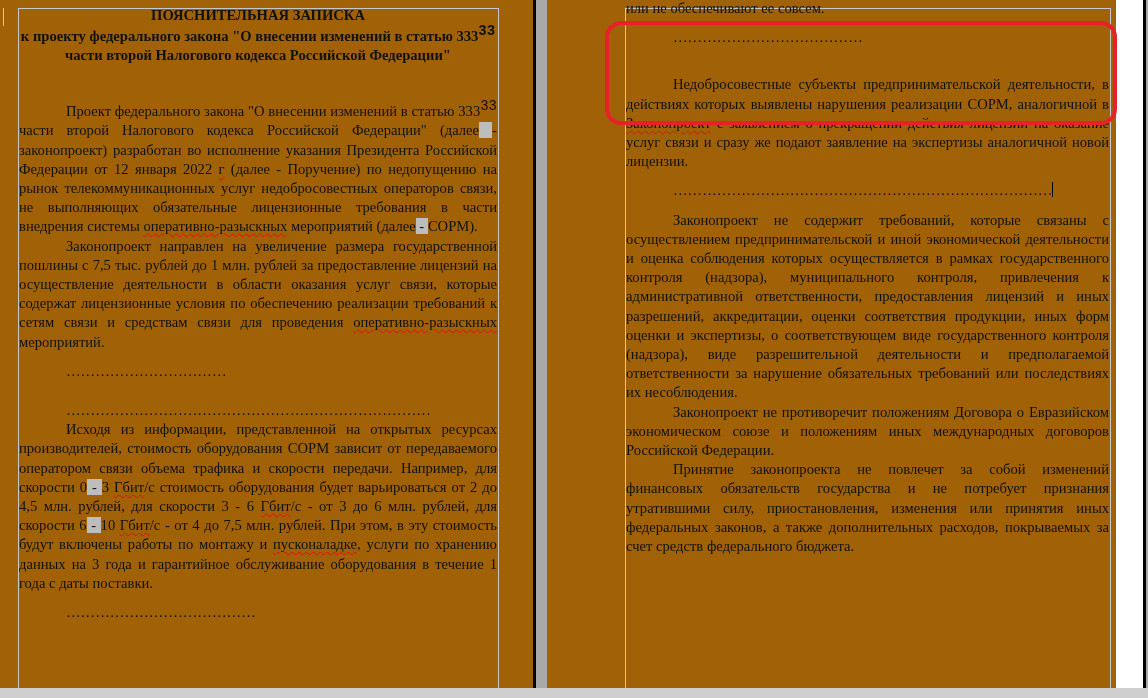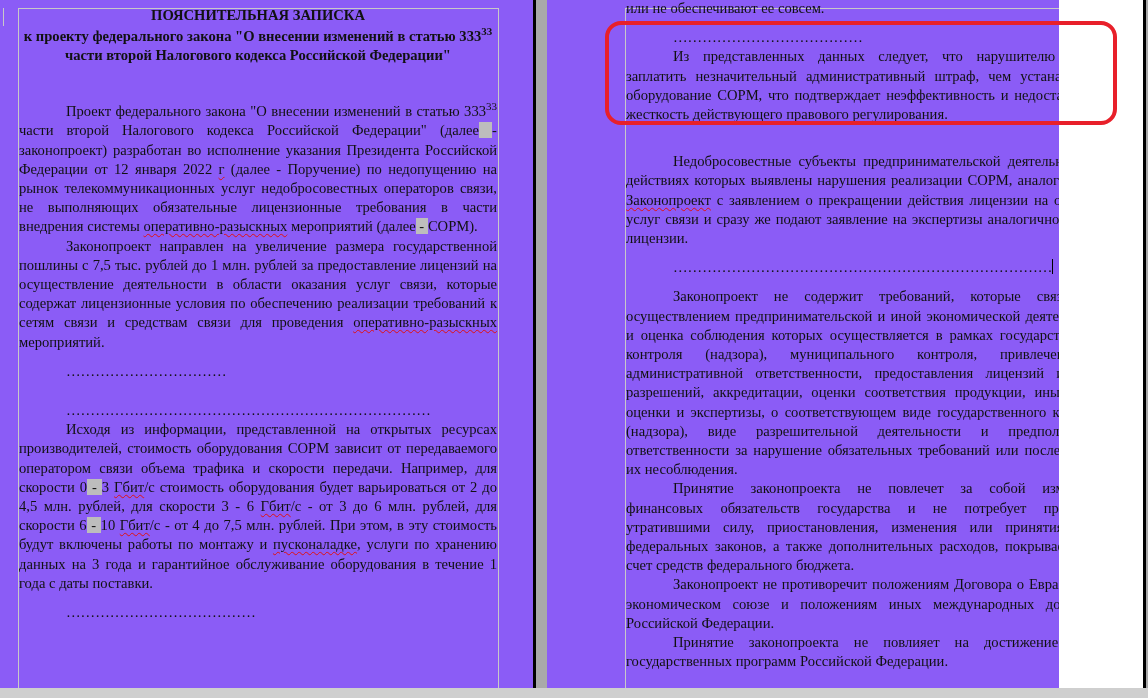--- a/index.html
+++ b/index.html
@@ -2,44 +2,44 @@
 <html><head>
 <meta charset="utf-8">
 <style>
   html, body { margin:0; padding:0; }
   body {
     width:1148px; height:698px; overflow:hidden; position:relative;
     background:#ffffff;
     font-family:"Liberation Serif","DejaVu Serif",serif;
     color:#111;
   }
-  .panel { position:absolute; top:0; height:688px; background:#8b5cf6; overflow:hidden; }
+  .panel { position:absolute; top:0; height:688px; background:#a16207; overflow:hidden; }
   .panel.left { left:0; width:533px; }
-  .panel.right { left:547px; width:512px; }
+  .panel.right { left:547px; width:569px; }
   .divider-black { position:absolute; left:533px; top:0; width:3px; height:688px; background:#000; }
   .divider-gray { position:absolute; left:536px; top:0; width:11px; height:688px; background:#a9a9a9; }
   .edge-black { position:absolute; left:1143px; top:0; width:3px; height:688px; background:#000; }
   .edge-gray { position:absolute; left:1146px; top:0; width:2px; height:688px; background:#a9a9a9; }
   .bottom-strip { position:absolute; left:0; top:688px; width:1148px; height:10px; background:#cfcfcf; }
 
   .text-frame { position:absolute; border-left:1px solid #c8c8c8; border-right:1px solid #c8c8c8; }
   .left .text-frame { left:18px; top:8px; width:479px; height:680px; border-top:1px solid #c8c8c8; }
   .left .corner-mark { position:absolute; left:0; top:8px; width:3px; height:18px; border-right:1px solid #c8c8c8; }
   .right .text-frame { left:78px; top:8px; width:484px; height:680px; border-top:1px solid #c8c8c8; }
 
   .page-content { position:absolute; font-size:14.6px; line-height:19.2px; text-align:justify; }
   .left .page-content { left:19px; top:6px; width:478px; }
   .right .page-content { left:79px; top:6px; width:483px; }
 
   .doc-title { text-align:center; font-weight:bold; font-size:14.6px; margin:0; }
   .doc-subtitle { text-align:center; font-weight:bold; font-size:14.6px; margin:2px 0 0 0; line-height:19px; }
   .spacer { height:37px; }
   p.para { margin:0; text-indent:47px; }
   p.dots { margin:0; text-indent:47px; letter-spacing:0; white-space:nowrap; overflow:hidden; }
-  sup { font-size:11px; line-height:0; }
+  sup { font-size:14px; line-height:0;font-family:Liberation Mono, monospace; }
   .spell { text-decoration:underline wavy #e01010; text-decoration-thickness:1px; text-underline-offset:2px; }
   .hl { background:#bdbdbd; }
   .cursor { display:inline-block; width:1px; height:15px; background:#000; vertical-align:-2px; }
   .gap-small { height:10px; }
 
   .highlight-box {
     position:absolute; left:605px; top:21px; width:512px; height:104px;
     border:4px solid #e8202a; border-radius:16px; box-sizing:border-box; pointer-events:none;
   }
 </style>
@@ -78,32 +78,30 @@
 
 <div class="divider-black"></div>
 <div class="divider-gray"></div>
 
 <div class="panel right">
   <div class="text-frame"></div>
   <div class="page-content" style="top:-1px;">
     <p class="para" style="text-indent:0">или не обеспечивают ее совсем.</p>
     <div class="gap-small"></div>
     <p class="dots">…………………………………</p>
-    <p class="para">Из представленных данных следует, что нарушителю проще заплатить незначительный административный штраф, чем устанавливать оборудование СОРМ, что подтверждает неэффективность и недостаточную жесткость действующего правового регулирования.</p>
     <div style="height:28px"></div>
     <p class="para">
       <span>Недобросовестные субъекты предпринимательской деятельности, в действиях которых выявлены нарушения реализации СОРМ, аналогичной в </span><span class="spell">Законопроект</span><span> с заявлением о прекращении действия лицензии на оказание услуг связи и сразу же подают заявление на экспертизы аналогичной новой лицензии.</span>
     </p>
     <div class="gap-small"></div>
     <p class="dots"><span>……………………………………………………………………</span><span class="cursor"></span></p>
     <div class="gap-small"></div>
     <p class="para">Законопроект не содержит требований, которые связаны с осуществлением предпринимательской и иной экономической деятельности и оценка соблюдения которых осуществляется в рамках государственного контроля (надзора), муниципального контроля, привлечения к административной ответственности, предоставления лицензий и иных разрешений, аккредитации, оценки соответствия продукции, иных форм оценки и экспертизы, о соответствующем виде государственного контроля (надзора), виде разрешительной деятельности и предполагаемой ответственности за нарушение обязательных требований или последствиях их несоблюдения.</p>
+    <p class="para">Законопроект не противоречит положениям Договора о Евразийском экономическом союзе и положениям иных международных договоров Российской Федерации.</p>
     <p class="para">Принятие законопроекта не повлечет за собой изменений финансовых обязательств государства и не потребует признания утратившими силу, приостановления, изменения или принятия иных федеральных законов, а также дополнительных расходов, покрываемых за счет средств федерального бюджета.</p>
-    <p class="para">Законопроект не противоречит положениям Договора о Евразийском экономическом союзе и положениям иных международных договоров Российской Федерации.</p>
-    <p class="para">Принятие законопроекта не повлияет на достижение целей государственных программ Российской Федерации.</p>
   </div>
 </div>
 
 <div class="highlight-box" style="border-color: rgb(232, 32, 42);"></div>
 
 <div class="edge-black"></div>
 <div class="edge-gray"></div>
 <div class="bottom-strip"></div>
 
 </body></html>

